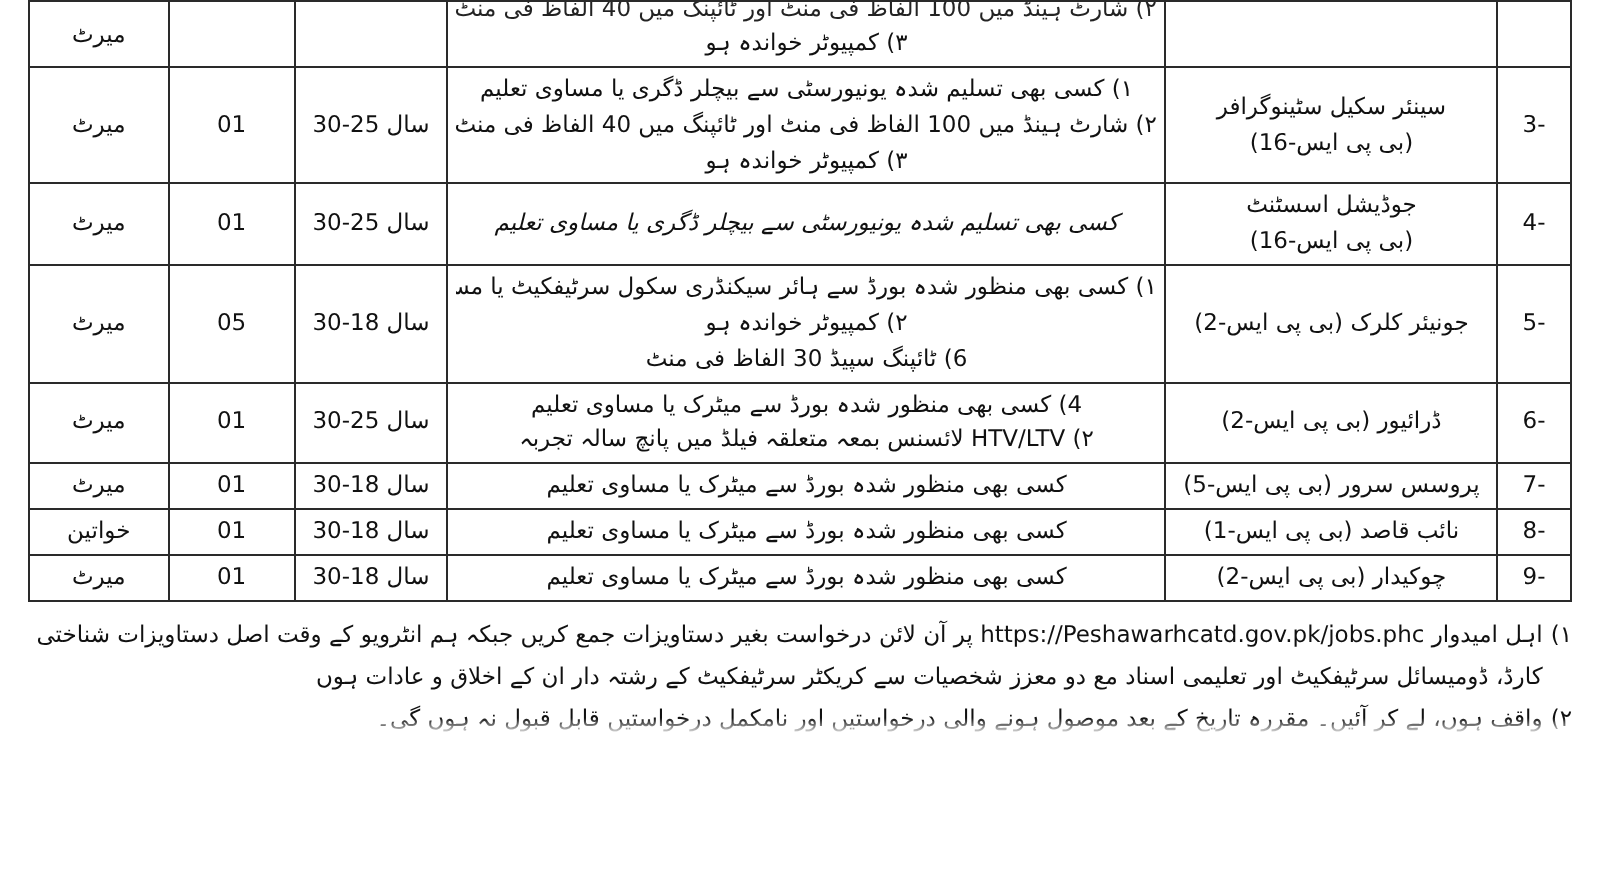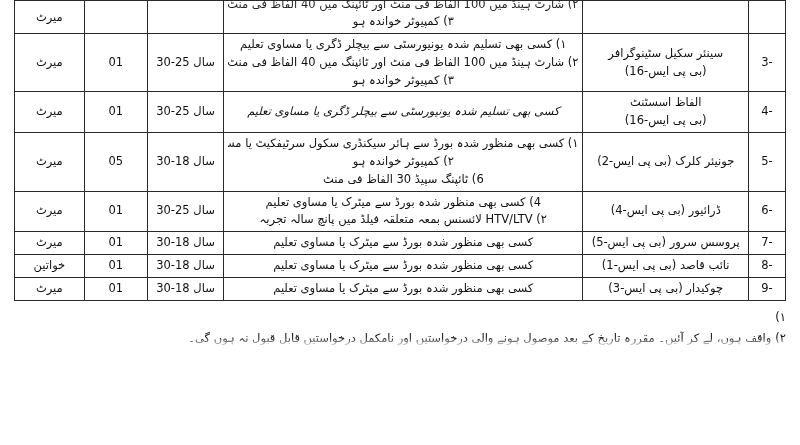--- a/index.html
+++ b/index.html
@@ -151,21 +151,21 @@
           <div>۳) کمپیوٹر خواندہ ہو</div>
         </td>
         <td>سال 25-30</td>
         <td class="num">01</td>
         <td>میرٹ</td>
       </tr>
 
       <tr>
         <td class="num">-4</td>
         <td class="post">
-          <span>الفاظ اسسٹنٹ</span>
+          <span>جوڈیشل اسسٹنٹ</span>
           <span class="bps">(بی پی ایس-16)</span>
         </td>
         <td class="qual" style="text-align:center;font-style:italic;">
           <div>کسی بھی تسلیم شدہ یونیورسٹی سے بیچلر ڈگری یا مساوی تعلیم</div>
         </td>
         <td>سال 25-30</td>
         <td class="num">01</td>
         <td>میرٹ</td>
       </tr>
 
@@ -181,21 +181,21 @@
           <div>6) ٹائپنگ سپیڈ 30 الفاظ فی منٹ</div>
         </td>
         <td>سال 18-30</td>
         <td class="num">05</td>
         <td>میرٹ</td>
       </tr>
 
       <tr>
         <td class="num">-6</td>
         <td class="post">
-          <span>ڈرائیور (بی پی ایس-4)</span>
+          <span>ڈرائیور (بی پی ایس-2)</span>
           <span class="bps"></span>
         </td>
         <td class="qual">
           <div>4) کسی بھی منظور شدہ بورڈ سے میٹرک یا مساوی تعلیم</div>
           <div>۲) HTV/LTV لائسنس بمعہ متعلقہ فیلڈ میں پانچ سالہ تجربہ</div>
         </td>
         <td>سال 25-30</td>
         <td class="num">01</td>
         <td>میرٹ</td>
       </tr>
@@ -222,38 +222,44 @@
           <div>کسی بھی منظور شدہ بورڈ سے میٹرک یا مساوی تعلیم</div>
         </td>
         <td>سال 18-30</td>
         <td class="num">01</td>
         <td>خواتین</td>
       </tr>
 
       <tr>
         <td class="num">-9</td>
         <td class="post">
-          <span>چوکیدار (بی پی ایس-3)</span>
+          <span>چوکیدار (بی پی ایس-2)</span>
         </td>
         <td class="qual" style="text-align:center;">
           <div>کسی بھی منظور شدہ بورڈ سے میٹرک یا مساوی تعلیم</div>
         </td>
         <td>سال 18-30</td>
         <td class="num">01</td>
         <td>میرٹ</td>
       </tr>
 
     </tbody>
   </table>
 
   <div class="conds">
 
     <div class="cond-item">
       <span class="cond-marker">۱)</span>
       <div class="cond-body">
+        <p>
+          <span>اہل امیدوار</span>
+          <span class="url">https://Peshawarhcatd.gov.pk/jobs.phc</span>
+          <span>پر آن لائن درخواست بغیر دستاویزات جمع کریں جبکہ ہم انٹرویو کے وقت اصل دستاویزات شناختی</span>
+        </p>
+        <p>کارڈ، ڈومیسائل سرٹیفکیٹ اور تعلیمی اسناد مع دو معزز شخصیات سے کریکٹر سرٹیفکیٹ کے رشتہ دار ان کے اخلاق و عادات ہوں</p>
       </div>
     </div>
 
     <div class="cond-item fade-last">
       <span class="cond-marker">۲)</span>
       <div class="cond-body">
         <p>واقف ہوں، لے کر آئیں۔ مقررہ تاریخ کے بعد موصول ہونے والی درخواستیں اور نامکمل درخواستیں قابل قبول نہ ہوں گی۔</p>
       </div>
     </div>
   </div>

